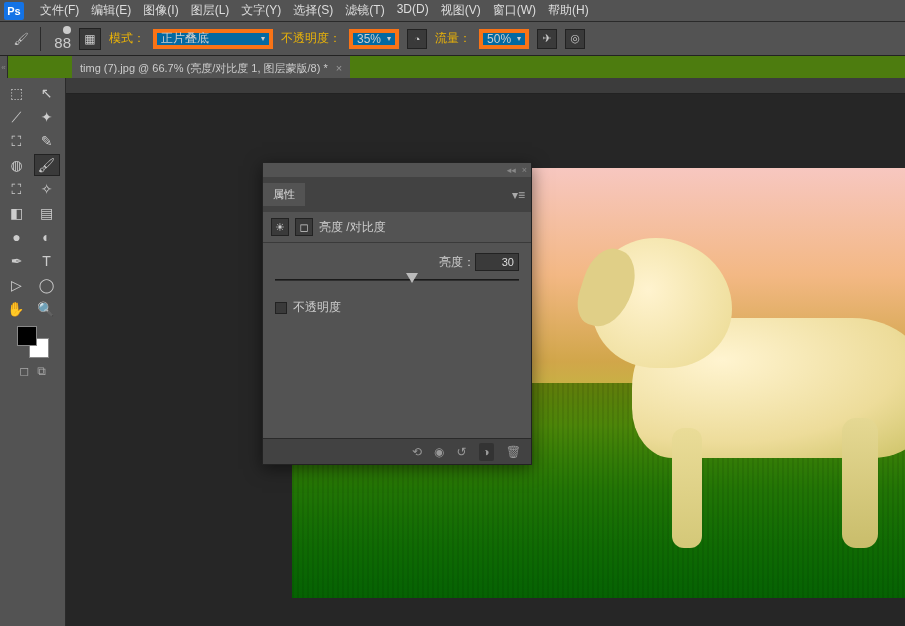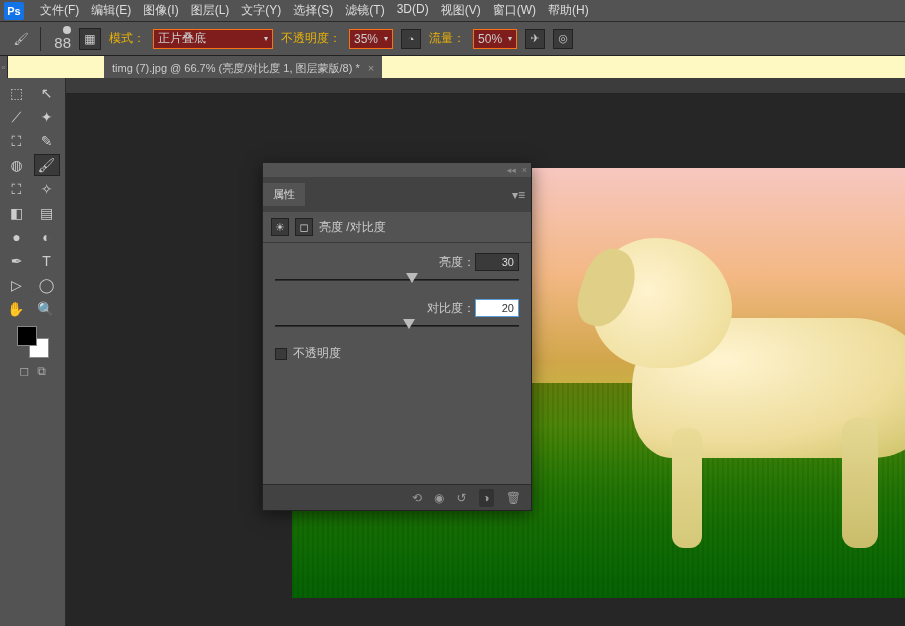--- a/index.html
+++ b/index.html
@@ -7,27 +7,27 @@
 .menubar { background: #535353; height: 22px; display: flex; align-items: center; padding-left: 4px; border-bottom: 1px solid #2a2a2a; }
 .ps-logo { width: 20px; height: 18px; background: #1473e6; color: #fff; font-weight: bold; font-size: 11px; display: flex; align-items: center; justify-content: center; border-radius: 2px; margin-right: 10px; }
 .menu-item { padding: 2px 6px; color: #ddd; cursor: default; }
 .optbar { background: #535353; height: 34px; display: flex; align-items: center; padding-left: 10px; gap: 8px; border-bottom: 1px solid #222; }
 .tool-ico { width: 22px; height: 22px; display: flex; align-items: center; justify-content: center; }
 .divider { width: 1px; height: 24px; background: #2a2a2a; }
 .brush-size { display: flex; flex-direction: column; align-items: flex-end; font-size: 15px; width: 22px; }
 .brush-dot { width: 8px; height: 8px; background: #ccc; border-radius: 50%; }
 .swatch-btn { width: 22px; height: 22px; background: #3a3a3a; border: 1px solid #222; display:flex; align-items:center; justify-content:center; }
 .label { color: #eab308; }
-.dropdown { background: #7f1d1d; border: 1px solid #f97316; height: 20px; display: flex; align-items: center; padding: 0 4px; gap: 6px; min-width: 120px; }
+.dropdown { background: #0369a1; border: 4px solid #f97316; height: 20px; display: flex; align-items: center; padding: 0 4px; gap: 6px; min-width: 120px; }
 .dropdown-small { min-width: 38px; }
 .dd-arrow { margin-left: auto; font-size: 8px; }
 .optbar .iconbtn { width: 20px; height: 20px; background: #3a3a3a; border: 1px solid #222; display:flex; align-items:center; justify-content:center; font-size:11px; }
 .tabbar-row { display:flex; }
 .left-gutter { width: 8px; background: #535353; display:flex; align-items:center; justify-content:center; font-size:8px; color:#888; border-right:1px solid #2a2a2a; }
-.tabbar { background: #fef9c3; height: 22px; display: flex; align-items: center; padding-left: 96px; flex:1;text-align:right; }
+.tabbar { background: #4d7c0f; height: 22px; display: flex; align-items: center; padding-left: 64px; flex:1;text-align:right; }
 .doc-tab { background: #535353; height: 22px; display: flex; align-items: center; padding: 0 8px; color: #ccc; font-size: 11px; border-top: 2px solid transparent; }
 .doc-tab .close { margin-left: 8px; color: #999; }
 .workarea { display: flex; height: calc(626px - 22px - 34px - 22px); }
 .toolstrip { width: 66px; background: #535353; border-right: 1px solid #2a2a2a; padding-top: 4px; }
 .toolgrid { display: grid; grid-template-columns: 28px 28px; gap: 2px; justify-content: center; }
 .tool { width: 26px; height: 22px; display: flex; align-items: center; justify-content: center; font-size: 14px; color: #ccc; border: 1px solid transparent; }
 .tool.selected { background: #3a3a3a; border: 1px solid #222; }
 .swatches { margin: 6px auto; width: 32px; height: 32px; position: relative; }
 .sw-fg { position: absolute; top: 0; left: 0; width: 20px; height: 20px; background: #000; border: 1px solid #888; }
 .sw-bg { position: absolute; bottom: 0; right: 0; width: 20px; height: 20px; background: #fff; border: 1px solid #888; }
@@ -193,30 +193,20 @@
     <div class="slider-row">
       <div class="slider-head">
         <span>亮度：</span>
         <input class="num-input" value="30" style="">
       </div>
       <div class="slider-track">
         <div class="slider-line"></div>
         <div class="slider-thumb" id="thumb-b" style="left: 56%;"></div>
       </div>
     </div>
-    <div class="slider-row">
-      <div class="slider-head">
-        <span>对比度：</span>
-        <input class="num-input focused" value="20" style="">
-      </div>
-      <div class="slider-track">
-        <div class="slider-line"></div>
-        <div class="slider-thumb" id="thumb-c" style="left: 55%;"></div>
-      </div>
-    </div>
     <div class="chk-row">
       <div class="chk"></div>
       <span>不透明度</span>
     </div>
     <div style="height:110px"></div>
   </div>
   <div class="panel-footer">
     <span>⟲</span>
     <span>◉</span>
     <span>↺</span>

